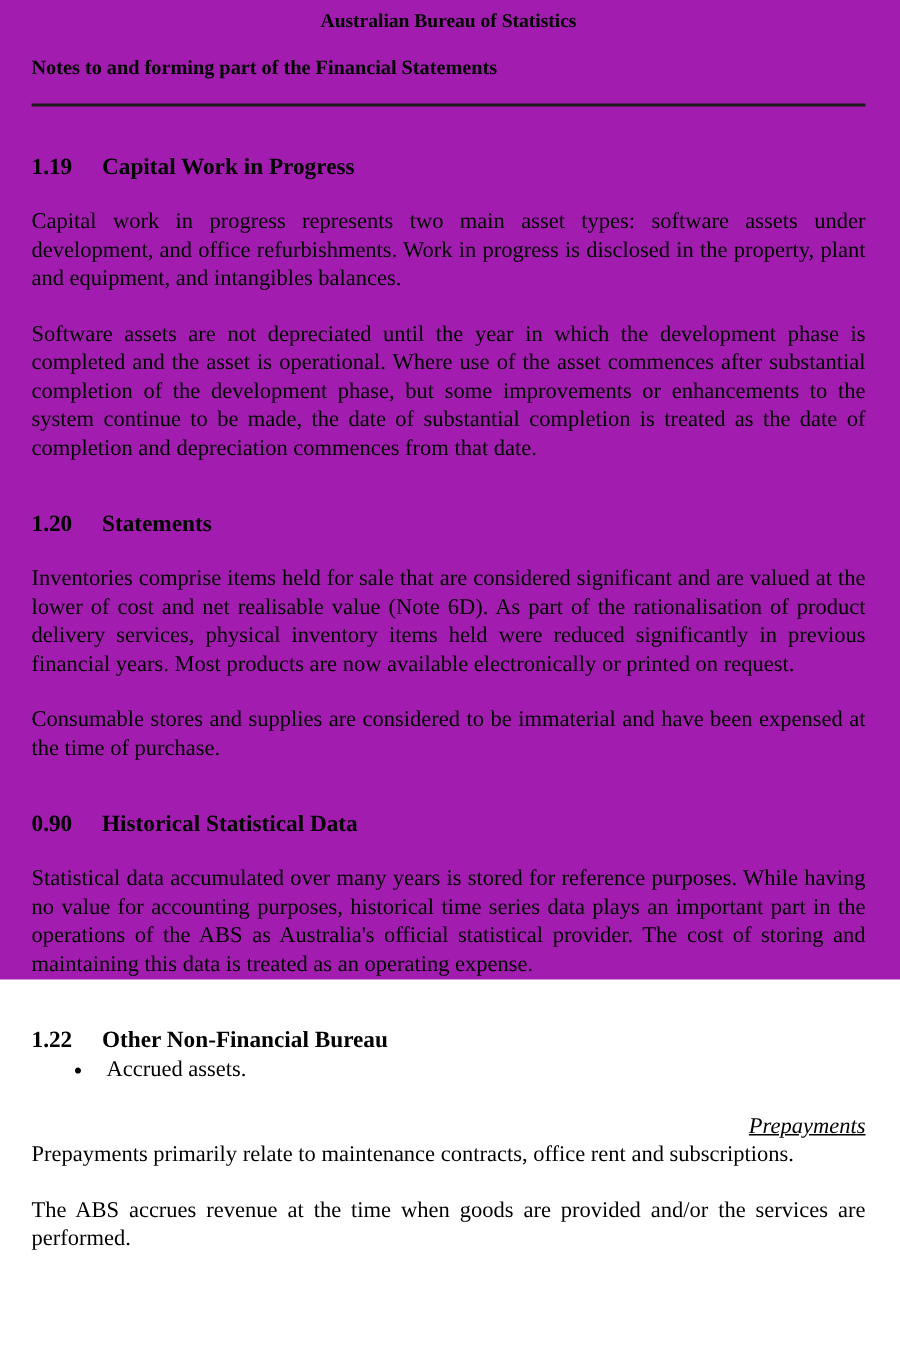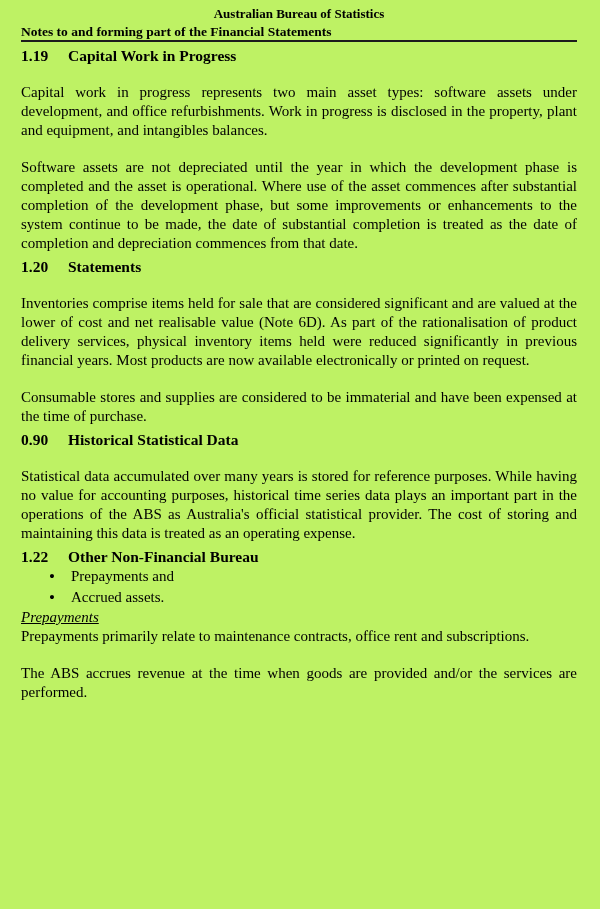--- a/index.html
+++ b/index.html
@@ -4,43 +4,43 @@
 <style>
   * { margin: 0; padding: 0; box-sizing: border-box; }
   html, body { background: #ffffff; }
   body {
     width: 600px; height: 909px;
     font-family: "Liberation Serif", serif;
     color: #000000;
     overflow: hidden;
   }
   .page {
-    width: 600px; height: 909px;
+    width: 600px; height: 653px;
     padding: 6px 23px 0 21px;
-    background: #bef264;
+    background: #a21caf;
   }
   .doc-header {
     text-align: center;
     font-weight: bold;
     font-size: 13px;
     line-height: 16px;
   }
   .doc-subheader {
     font-weight: bold;
     font-size: 13.5px;
     line-height: 16px;
-    margin-top: 2px;
-    padding-bottom: 0;
+    margin-top: 15px;
+    padding-bottom: 16px;
     border-bottom: 2px solid #1c1c1c;
   }
   .sec-heading {
     font-size: 15.5px;
     font-weight: bold;
     line-height: 19px;
-    margin-top: 4px;
+    margin-top: 31px;
     font-family: Liberation Serif, serif;
   }
   .sec-num { display: inline-block; width: 47px; }
   p.body-par {
     font-size: 15px;
     line-height: 19px;
     text-align: justify;
     margin-top: 18px;
   }
   ul.bullet-list { margin: 0; }
@@ -58,20 +58,22 @@
     left: 0;
     top: 0;
     font-size: 17px;
     line-height: 21px;
   }
   .sub-heading {
     font-style: italic;
     text-decoration: underline;
     font-size: 15px;
     line-height: 19px;
+    margin-top: 18px;
+    text-align: right;
   }
   .sub-heading + p.body-par { margin-top: 0; }
 </style>
 </head>
 <body>
 
 <div class="page">
 
   <div class="doc-header">Australian Bureau of Statistics</div>
 
@@ -90,21 +92,20 @@
   </section>
 
   <section>
     <h2 class="sec-heading"><span class="sec-num">0.90</span><span>Historical Statistical Data</span></h2>
     <p class="body-par">Statistical data accumulated over many years is stored for reference purposes.  While having no value for accounting purposes, historical time series data plays an important part in the operations of the ABS as Australia's official statistical provider. The cost of storing and maintaining this data is treated as an operating expense.</p>
   </section>
 
   <section>
     <h2 class="sec-heading"><span class="sec-num">1.22</span><span>Other Non-Financial Bureau</span></h2>
     <ul class="bullet-list">
-      <li>Prepayments and</li>
       <li>Accrued assets.</li>
     </ul>
 
     <div class="sub-heading">Prepayments</div>
     <p class="body-par">Prepayments primarily relate to maintenance contracts, office rent and subscriptions.</p>
 
     <p class="body-par">The ABS accrues revenue at the time when goods are provided and/or the services are performed.</p>
   </section>
 
 </div>

